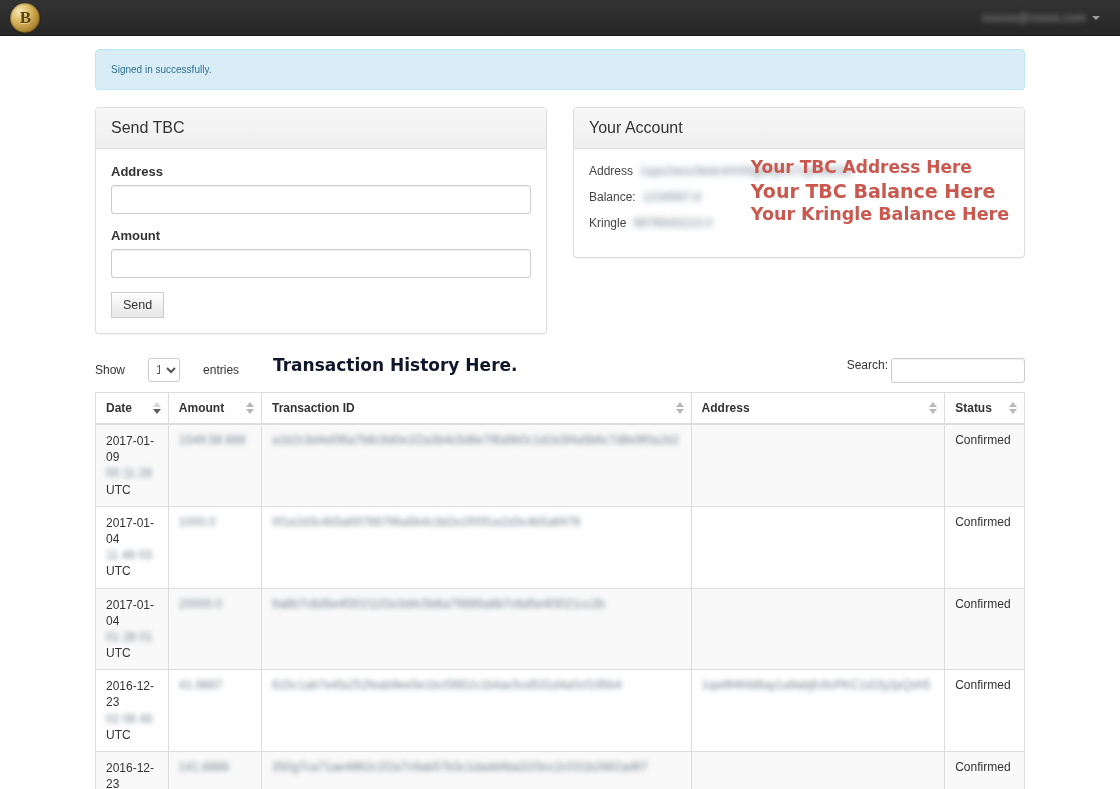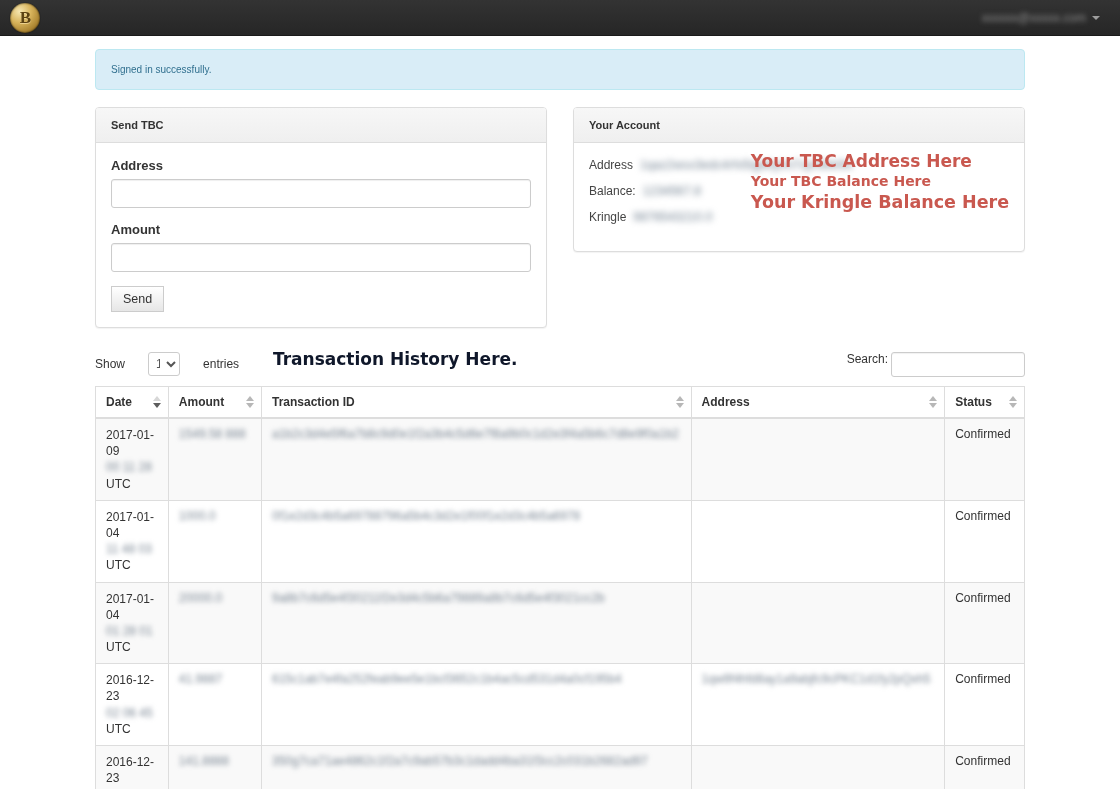--- a/index.html
+++ b/index.html
@@ -96,23 +96,23 @@
     box-shadow: 0 1px 1px rgba(0,0,0,.05);
   }
   .panel-heading {
     background: #f5f5f5;
     background-image: linear-gradient(to bottom, #f7f7f7 0%, #efefef 100%);
     border-bottom: 1px solid #dddddd;
     border-radius: 3px 3px 0 0;
     padding: 11px 15px;
   }
   .panel-title {
-    font-size: 11px;
-    color: #333333;
-    font-weight: bold;
+    font-size: 16px;
+    color: #333333;
+    font-weight: normal;
     margin: 0;
   }
   .panel-body { padding: 15px; }
 
   .panel-send { width: 452px; box-sizing: border-box; }
   .panel-account { width: 452px; box-sizing: border-box; }
 
   
   .form-label {
     display: block;
@@ -174,21 +174,21 @@
     position: absolute;
     top: -7px;
     right: 0;
     text-align: left;
     font-family: "DejaVu Sans", sans-serif;
     font-weight: bold;
     color: #c9584f;
     line-height: 1.28;
   }
   .anno-1 { font-size: 17px; }
-  .anno-2 { font-size: 14px; }
+  .anno-2 { font-size: 19px; }
   .anno-3 { font-size: 17.5px; }
 
   
   .dt-top {
     display: flex;
     align-items: center;
     margin-top: 23px;
     margin-bottom: 9px;
     position: relative;
     height: 26px;

